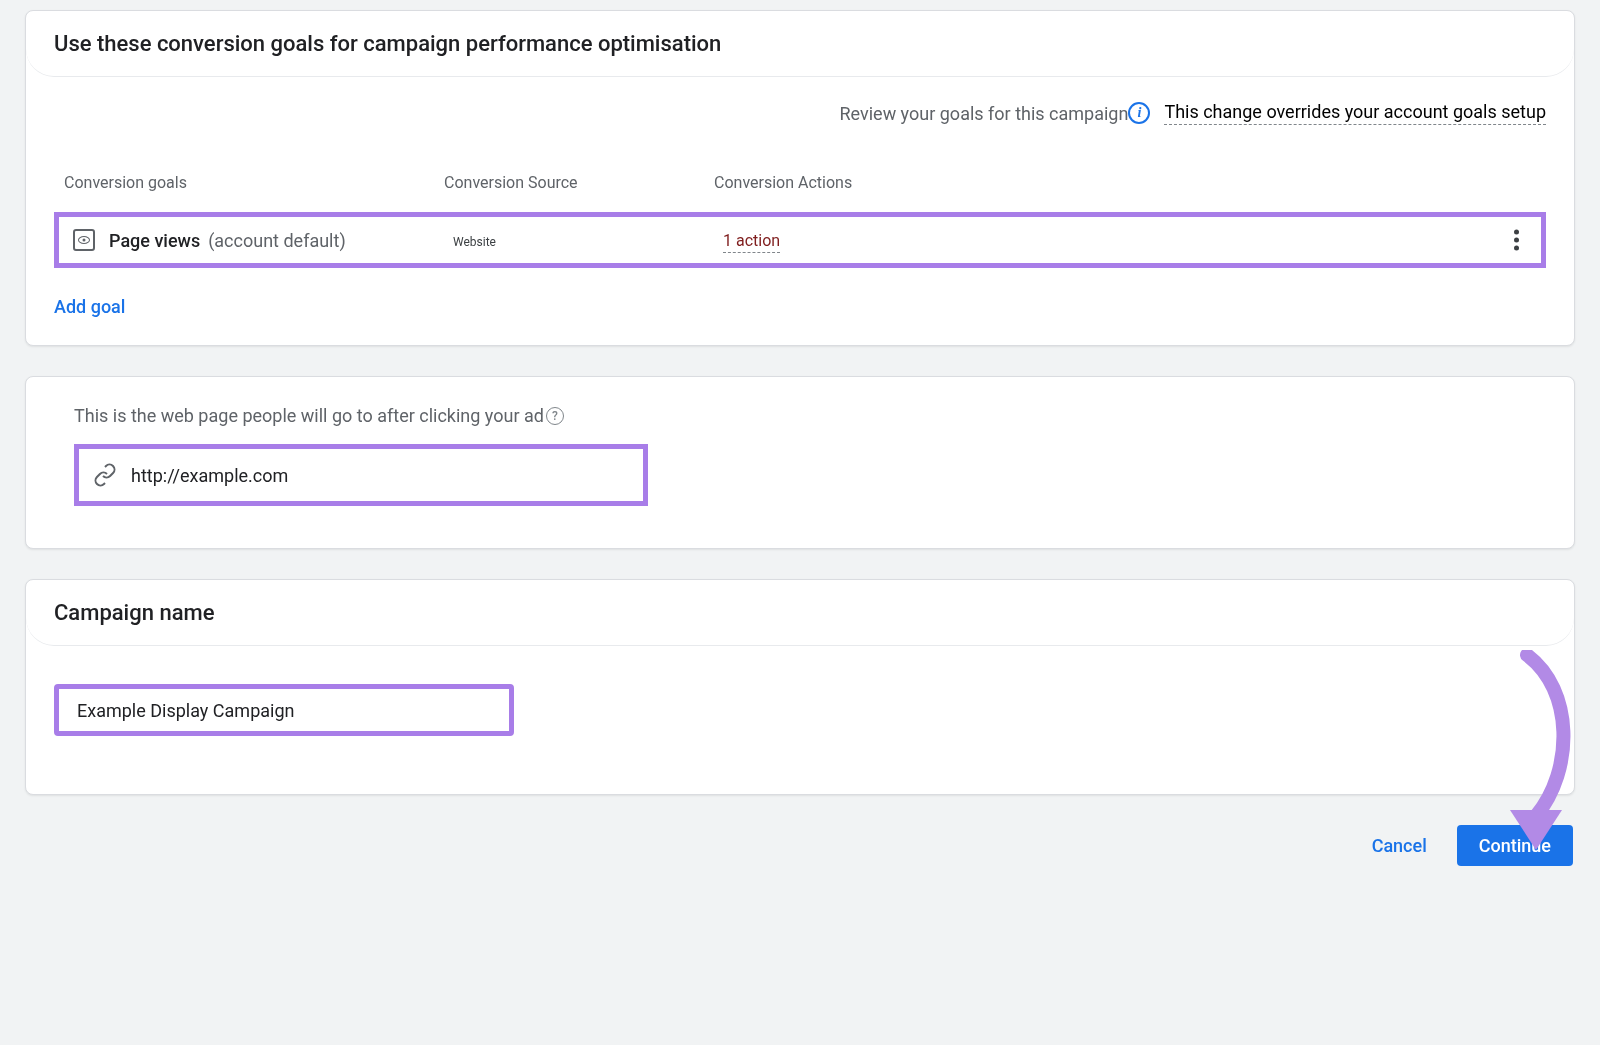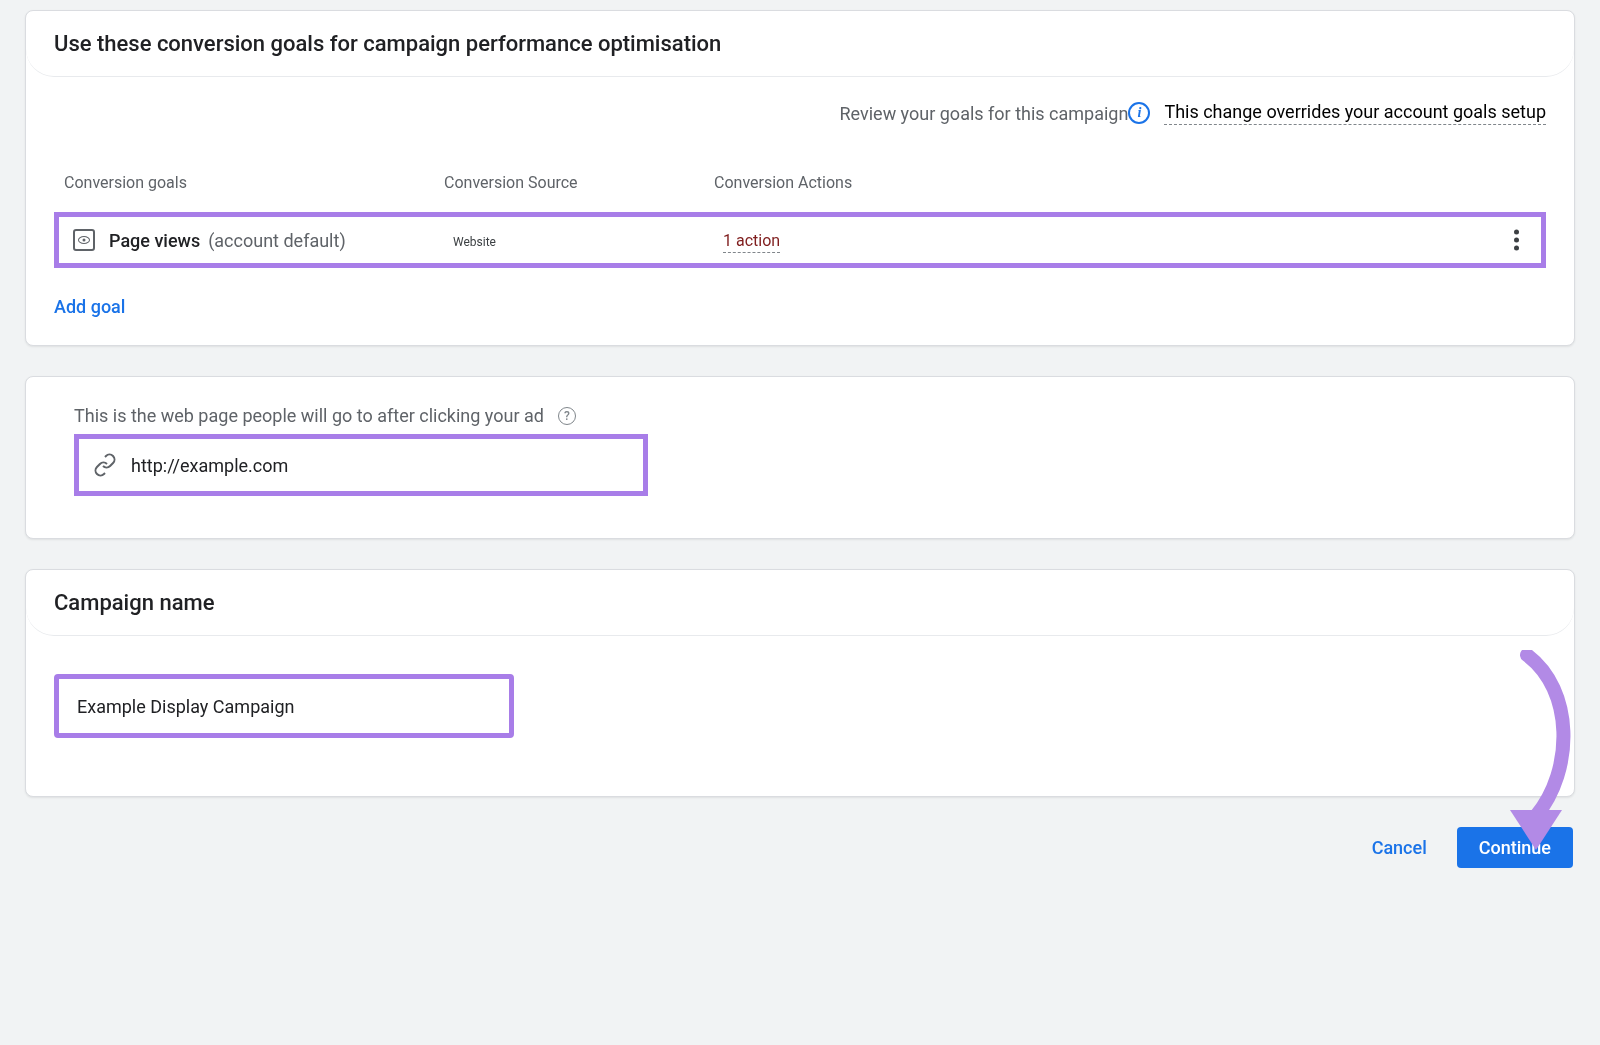--- a/index.html
+++ b/index.html
@@ -166,22 +166,22 @@
     font-weight: 500;
     cursor: pointer;
   }
   
   .url-card .card-body {
     padding: 28px 48px 42px 48px;
   }
   .url-label-row {
     display: flex;
     align-items: center;
-    gap: 14px;
-    margin-bottom: 8px;
+    gap: 2px;
+    margin-bottom: 18px;
   }
   .url-label {
     font-size: 18px;
     color: #5f6368;
   }
   .help-icon {
     width: 18px;
     height: 18px;
     border: 1.5px solid #80868b;
     border-radius: 50%;
@@ -222,21 +222,21 @@
     background: transparent;
   }
   
   .name-card .card-body {
     padding: 38px 28px 58px 28px;
   }
   .name-input-wrap {
     border: 5px solid #a87de8;
     border-radius: 4px;
     width: 460px;
-    height: 64px;
+    height: 52px;
     display: flex;
     align-items: center;
     padding: 0 18px;
   }
   .name-input {
     border: none;
     outline: none;
     font-size: 18px;
     color: #202124;
     width: 100%;

